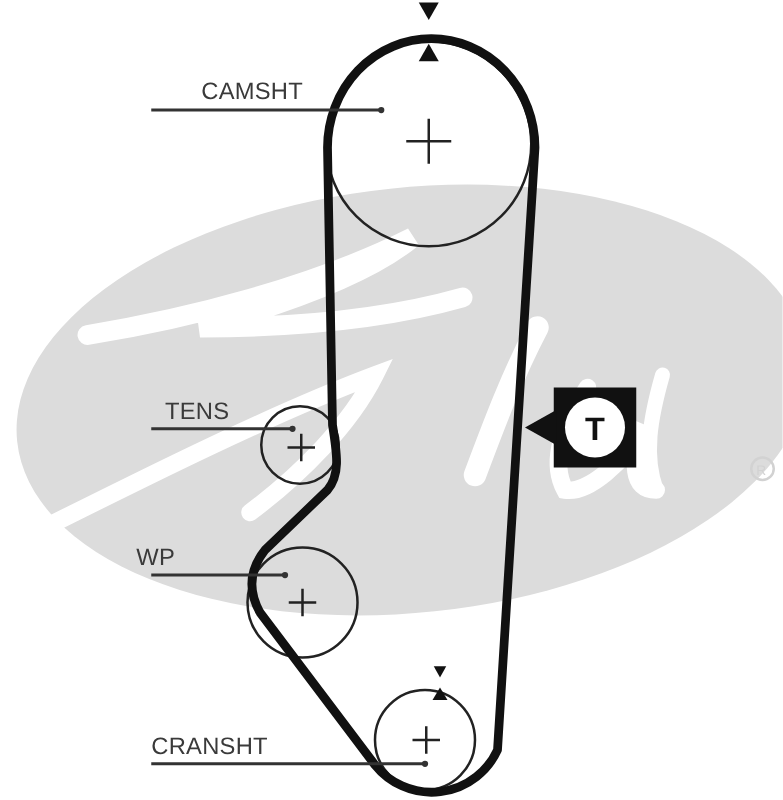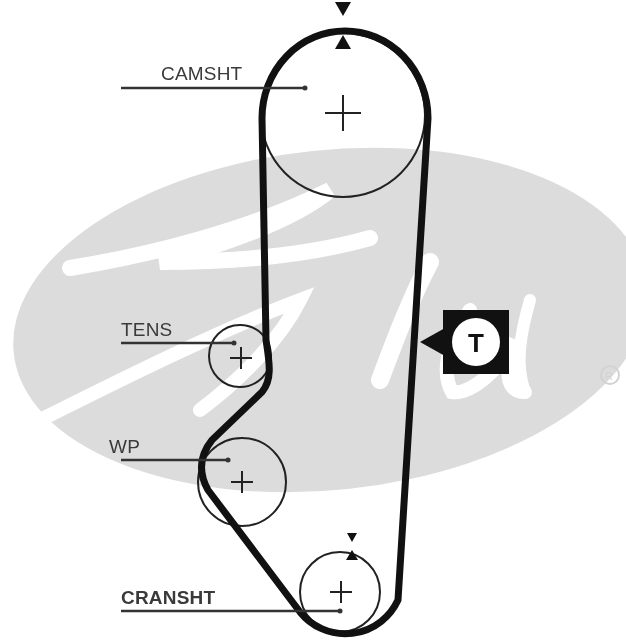--- a/index.html
+++ b/index.html
@@ -68,15 +68,15 @@
 
   <g>
     <rect x="443" y="310" width="66" height="64" fill="#111111"></rect>
     <polygon points="420,342 445,328 445,356" fill="#111111"></polygon>
     <circle cx="476" cy="342" r="24" fill="#ffffff"></circle>
   </g>
 </svg>
 
 <div class="lbl" style="left: 476px; top: 330px; font-size: 26px; font-weight: bold; color: rgb(17, 17, 17); transform: translateX(-50%);">T</div>
 <div class="lbl" style="left:121px;top:64px;margin-left:40px;">CAMSHT</div>
-<div class="lbl" style="left:121px;top:320px;">TENS</div>
+<div class="lbl" style="left:132px;top:320px;">TENS</div>
 <div class="lbl" style="left:109px;top:437px;">WP</div>
-<div class="lbl" style="left:121px;top:588px;font-weight:bold;">CRANSHT</div>
+<div class="lbl" style="left:121px;top:588px;">CRANSHT</div>
 
 </body></html>

